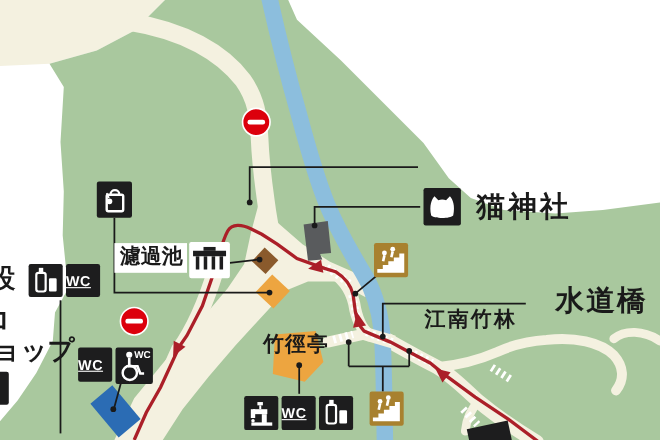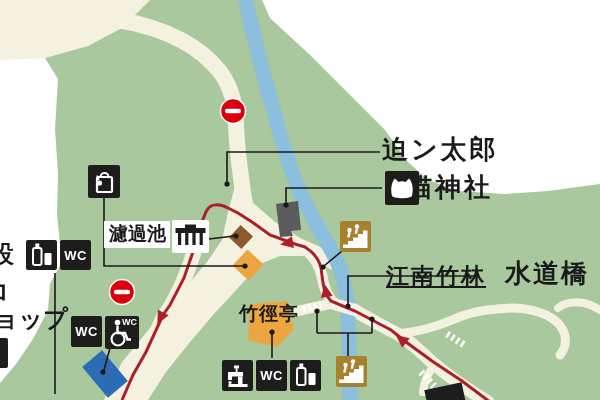--- a/index.html
+++ b/index.html
@@ -4,34 +4,34 @@
 <style>
   html,body{margin:0;padding:0;background:#888;}
   #stage{
     position:relative;width:600px;height:400px;overflow:hidden;
     background:#ffffff;font-family:"Liberation Sans","DejaVu Sans",sans-serif;
     color:#1a1a1a;
   }
   #stage svg{position:absolute;left:0;top:0;}
   .lbl{position:absolute;white-space:nowrap;font-weight:600;color:#1a1a1a;line-height:1.05;}
   .lbl-sakon  {left:382px;top:136px;font-size:26px;letter-spacing:3px;}
-  .lbl-neko   {left:406px;top:174px;font-size:26px;letter-spacing:3px;}
+  .lbl-neko   {left:433px;top:174px;font-size:26px;letter-spacing:3px;}
   .lbl-miyage {left:13px; top:166px;font-size:24px;letter-spacing:1px;}
   .lbl-suido  {left:481px;top:260px;font-size:26px;letter-spacing:2px;margin-left:24px;}
-  .lbl-konan  {left:386px;top:264px;font-size:23px;letter-spacing:2px;font-weight:600;text-decoration:underline;}
+  .lbl-konan  {left:386px;top:281px;font-size:19px;letter-spacing:2px;font-weight:600;}
   .lbl-chiku  {left:239px;top:304px;font-size:19px;letter-spacing:1px;}
   .lbl-roka   {left:104px;top:221px;font-size:19px;background:#ffffff;padding:3px 4px 4px 5px;}
   .lbl-setsu  {left:-10px;top:241px;font-size:24px;}
   .lbl-ro     {left:-15px;top:279px;font-size:24px;}
   .lbl-shop   {left:-6px; top:306px;font-size:24px;}
 
   .icon{
     position:absolute;background:#1d1d1e;border-radius:2px;
-    display:flex;align-items:center;justify-content:center;
-    color:#fff;font-weight:bold;
+    display:flex;align-items:center;justify-content:flex-start;
+    color:#fff;font-weight:bold;text-decoration:underline;
   }
   .icon.tan{background:#a8812f;}
   .icon.white{background:#ffffff;}
   .wc-text{font-size:13px;font-family:"Liberation Sans",sans-serif;letter-spacing:0.5px;}
   .i-bag     {left:88px; top:165px;width:32px;height:33px;}
   .i-bottleA {left:26px; top:240px;width:31px;height:30px;}
   .i-wcA     {left:60px; top:240px;width:31px;height:30px;}
   .i-wcB     {left:71px; top:316px;width:31px;height:31px;}
   .i-wheel   {left:105px;top:316px;width:34px;height:33px;position:absolute;}
   .i-faucet  {left:222px;top:360px;width:31px;height:31px;}
@@ -137,21 +137,20 @@
     <g>
       <circle cx="233" cy="111" r="12.5" fill="#dc000c" stroke="#ffffff" stroke-width="1.5"></circle>
       <rect x="225" y="108.8" width="16" height="4.4" rx="2" fill="#ffffff"></rect>
     </g>
     <g>
       <circle cx="122" cy="292" r="12.5" fill="#dc000c" stroke="#ffffff" stroke-width="1.5"></circle>
       <rect x="114" y="289.8" width="16" height="4.4" rx="2" fill="#ffffff"></rect>
     </g>
   </svg>
 
-  <div class="lbl lbl-sakon">迫ン太郎</div>
   <div class="lbl lbl-neko">猫神社</div>
   <div class="lbl lbl-roka">濾過池</div>
   <div class="lbl lbl-suido">水道橋</div>
   <div class="lbl lbl-konan">江南竹林</div>
   <div class="lbl lbl-chiku">竹徑亭</div>
   <div class="lbl lbl-setsu">設</div>
   <div class="lbl lbl-ro">ロ</div>
   <div class="lbl lbl-shop">ョップ</div>
 
   <div class="icon i-bag">

